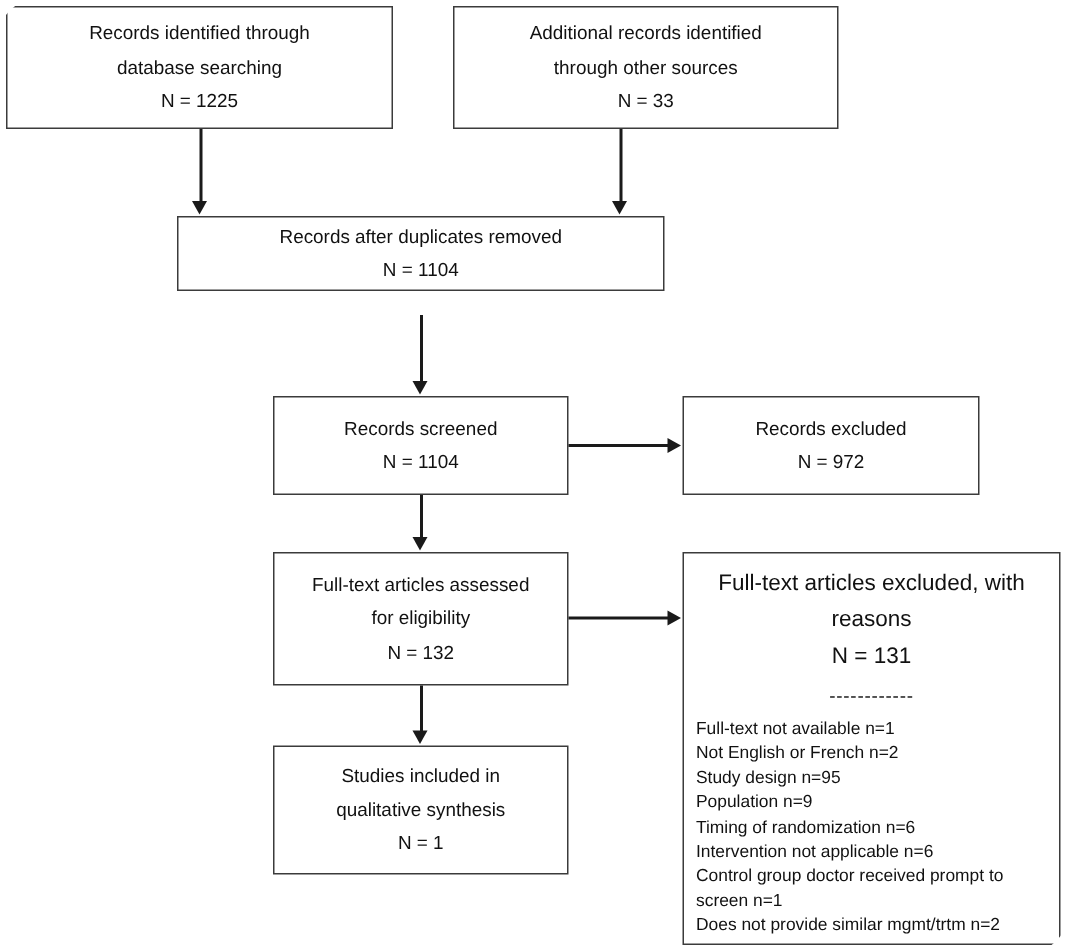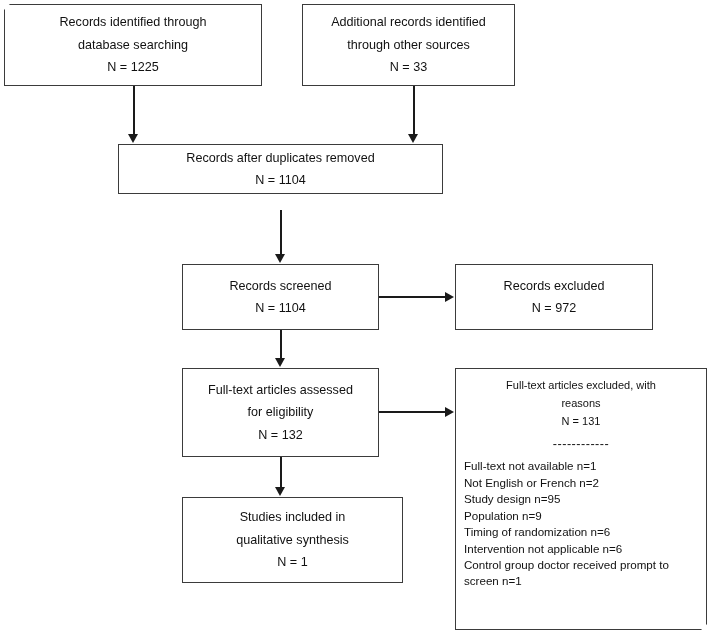--- a/index.html
+++ b/index.html
@@ -34,39 +34,39 @@
     line-height: 1.78;
     color: #111111;
     padding: 2px 6px;
   }
   .node .line {
     display: block;
     white-space: nowrap;
   }
   
   #node-identified-db      { left: 4px;   top: 4px;   width: 258px; height: 82px; }
-  #node-identified-other   { left: 302px; top: 4px;   width: 213px; height: 82px; }
+  #node-identified-other   { left: 302px; top: 4px;   width: 257px; height: 82px; }
   #node-duplicates-removed { left: 118px; top: 144px; width: 325px; height: 50px; }
   #node-records-screened   { left: 182px; top: 264px; width: 197px; height: 66px; align-items: center; }
   #node-records-excluded   { left: 455px; top: 264px; width: 198px; height: 66px; }
   #node-fulltext-assessed  { left: 182px; top: 368px; width: 197px; height: 89px; }
-  #node-studies-included   { left: 182px; top: 497px; width: 221px; height: 86px; }
+  #node-studies-included   { left: 182px; top: 497px; width: 197px; height: 86px; }
 
   #node-fulltext-excluded {
     left: 455px;
     top: 368px;
     width: 252px;
     height: 262px;
     justify-content: flex-start;
     align-items: stretch;
     padding: 0;
   }
   .excluded-head {
     text-align: center;
-    font-size: 11px;
+    font-size: 15px;
     line-height: 1.62;
     padding: 8px 10px 0 10px;
   }
   .excluded-sep {
     text-align: center;
     font-size: 12.6px;
     letter-spacing: 0.5px;
     line-height: 1.1;
     padding: 8px 0 6px 0;
     color: #111111;
@@ -162,20 +162,21 @@
     </div>
     <div class="excluded-sep">------------</div>
     <ul class="excluded-list" id="excluded-reasons-list">
         <li>Full-text not available n=1</li>
         <li>Not English or French n=2</li>
         <li>Study design n=95</li>
         <li>Population n=9</li>
         <li>Timing of randomization n=6</li>
         <li>Intervention not applicable n=6</li>
         <li>Control group doctor received prompt to screen n=1</li>
+        <li>Does not provide similar mgmt/trtm n=2</li>
       </ul>
   </div>
 
   <div class="conn h" style="left:379px; top:411px; width:67px;"></div>
   <div class="arrowhead right" style="left:445px; top:407px;"></div>
 
   <div class="conn v" style="left:280px; top:457px; height:31px;"></div>
   <div class="arrowhead down" style="left:275.3px; top:487px;"></div>
 
   <div class="node" id="node-studies-included">

